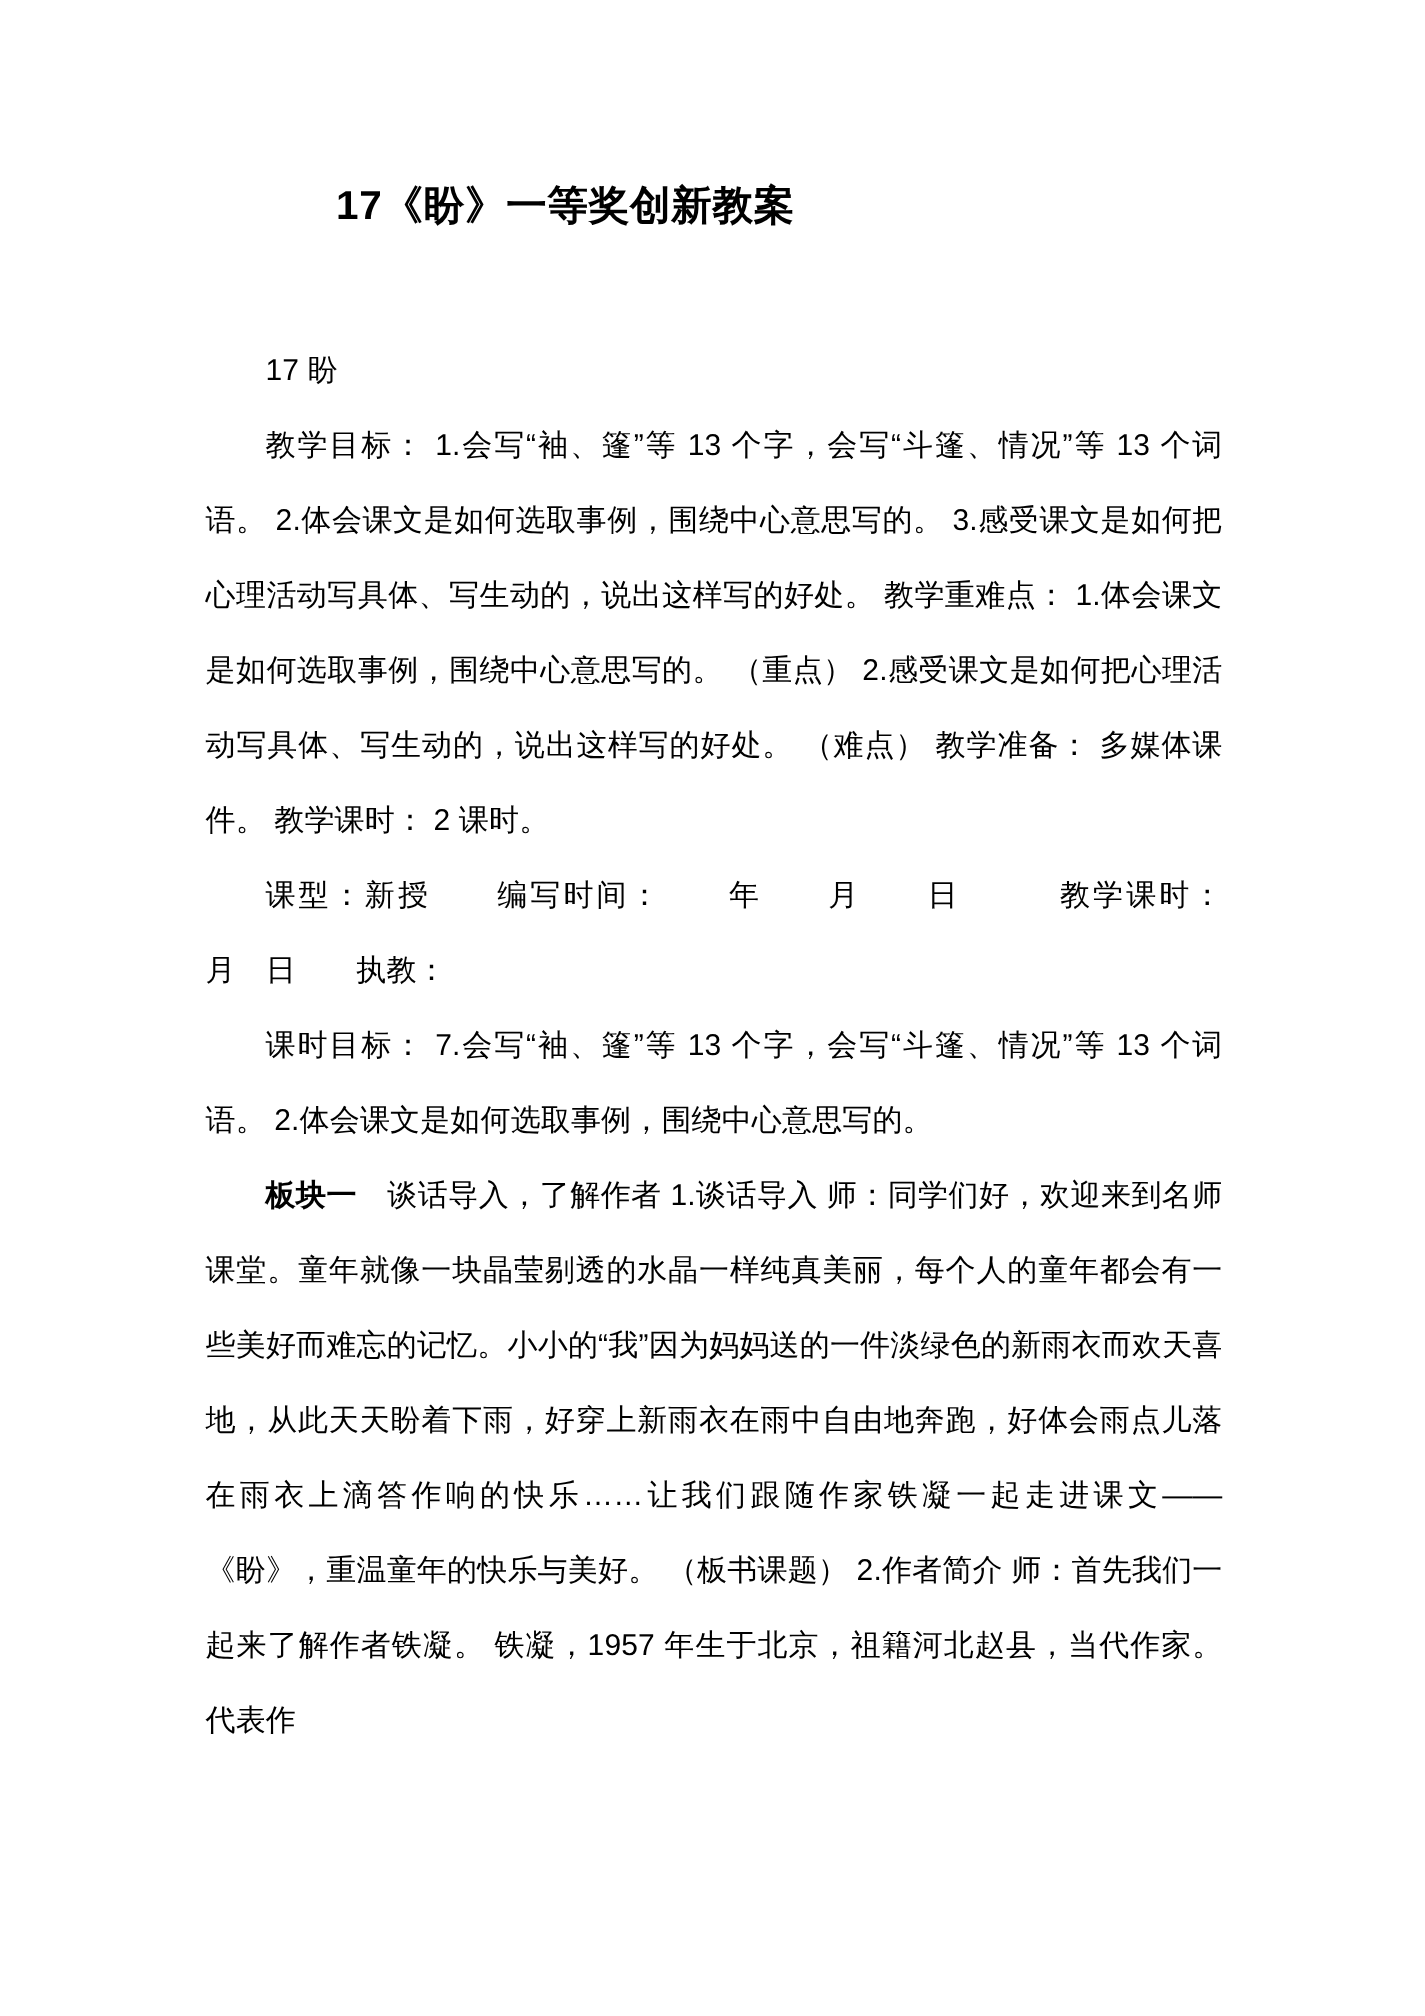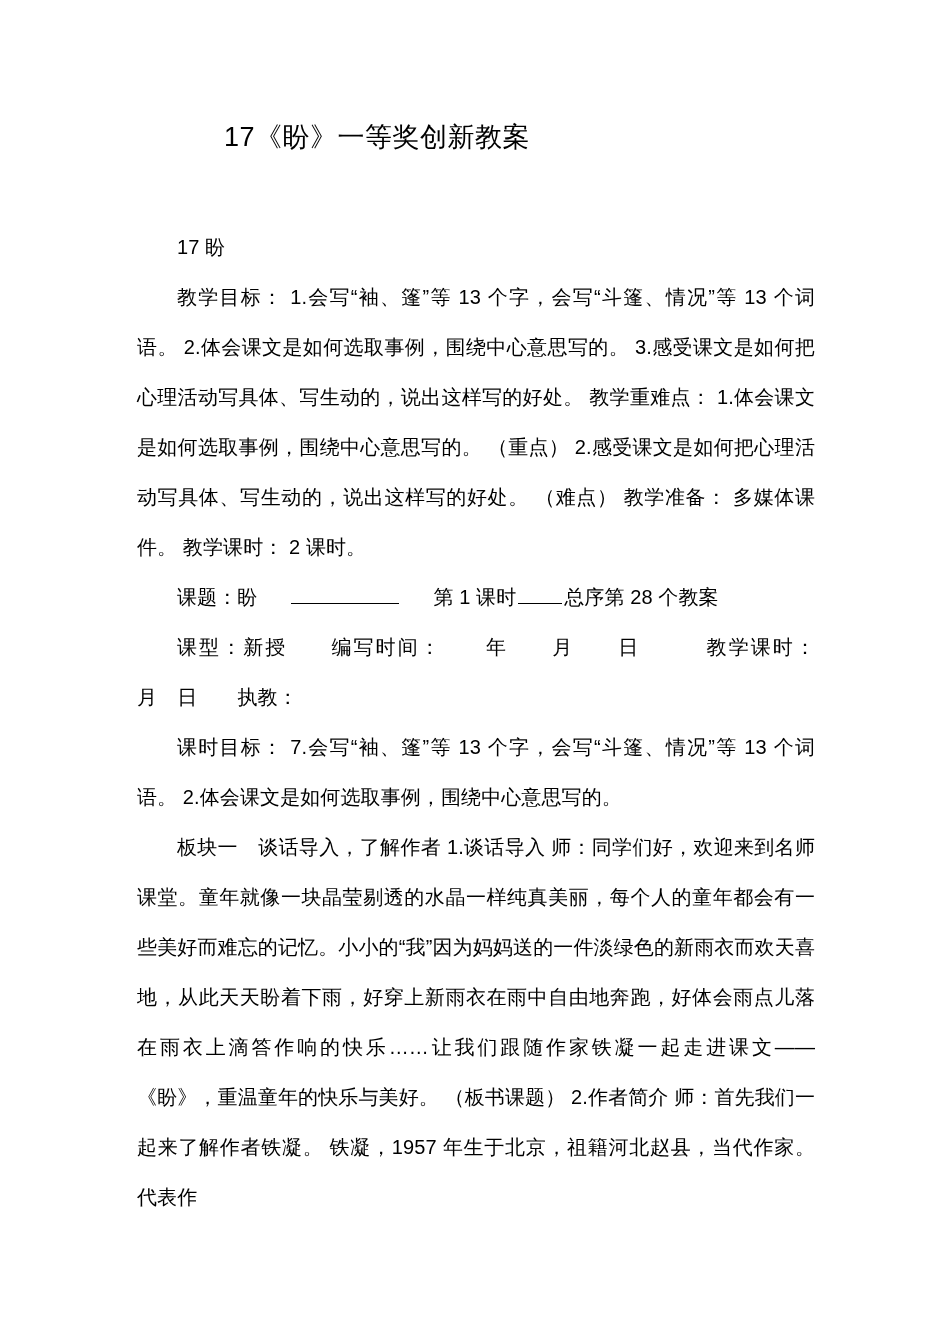--- a/index.html
+++ b/index.html
@@ -25,21 +25,21 @@
   }
 
   
   .doc-title {
     position: absolute;
     top: 120px;
     left: 0;
     width: 754px;
     text-align: center;
     font-size: 27px;
-    font-weight: 400;
+    font-weight: 700;
     letter-spacing: 0.5px;
     line-height: 1.3;
     white-space: pre;
   }
 
   
   .body-col {
     position: absolute;
     top: 222px;
     left: 137px;
@@ -56,21 +56,21 @@
     white-space: pre-wrap;
     word-break: break-all;
     letter-spacing: 0.1px;
   }
 
   .para.heading-line {
     text-indent: 2em;
   }
 
   .blk-label {
-    font-weight: 400;
+    font-weight: 700;
   }
 
   
   .blank {
     display: inline-block;
     border-bottom: 1.5px solid #000;
     vertical-align: baseline;
     height: 1.05em;
     margin: 0 2px;
   }
@@ -84,21 +84,20 @@
 <div class="page">
 
   <div class="doc-title">17《盼》一等奖创新教案</div>
 
   <div class="body-col">
 
     <p class="para heading-line">17 盼</p>
 
     <p class="para">教学目标： 1.会写“袖、篷”等 13 个字，会写“斗篷、情况”等 13 个词语。 2.体会课文是如何选取事例，围绕中心意思写的。 3.感受课文是如何把心理活动写具体、写生动的，说出这样写的好处。 教学重难点： 1.体会课文是如何选取事例，围绕中心意思写的。 （重点） 2.感受课文是如何把心理活动写具体、写生动的，说出这样写的好处。 （难点） 教学准备： 多媒体课件。 教学课时： 2 课时。</p>
 
-    <p class="para"><span>课题：盼</span><span class="sp-xwide"></span><span class="blank blank-lg"></span><span class="sp-xwide"></span><span>第 1 课时</span><span class="blank blank-sm"></span><span>总序第 28 个教案</span></p>
 
     <p class="para">课型：新授　　编写时间：　　年　　月　　日　　　教学课时：　　月　日　　执教：</p>
 
     <p class="para">课时目标： 7.会写“袖、篷”等 13 个字，会写“斗篷、情况”等 13 个词语。 2.体会课文是如何选取事例，围绕中心意思写的。</p>
 
     <p class="para"><span class="blk-label">板块一</span><span>　谈话导入，了解作者 1.谈话导入 师：同学们好，欢迎来到名师课堂。童年就像一块晶莹剔透的水晶一样纯真美丽，每个人的童年都会有一些美好而难忘的记忆。小小的“我”因为妈妈送的一件淡绿色的新雨衣而欢天喜地，从此天天盼着下雨，好穿上新雨衣在雨中自由地奔跑，好体会雨点儿落在雨衣上滴答作响的快乐……让我们跟随作家铁凝一起走进课文——《盼》，重温童年的快乐与美好。 （板书课题） 2.作者简介 师：首先我们一起来了解作者铁凝。 铁凝，1957 年生于北京，祖籍河北赵县，当代作家。 代表作</span></p>
 
   </div>
 
 </div>

